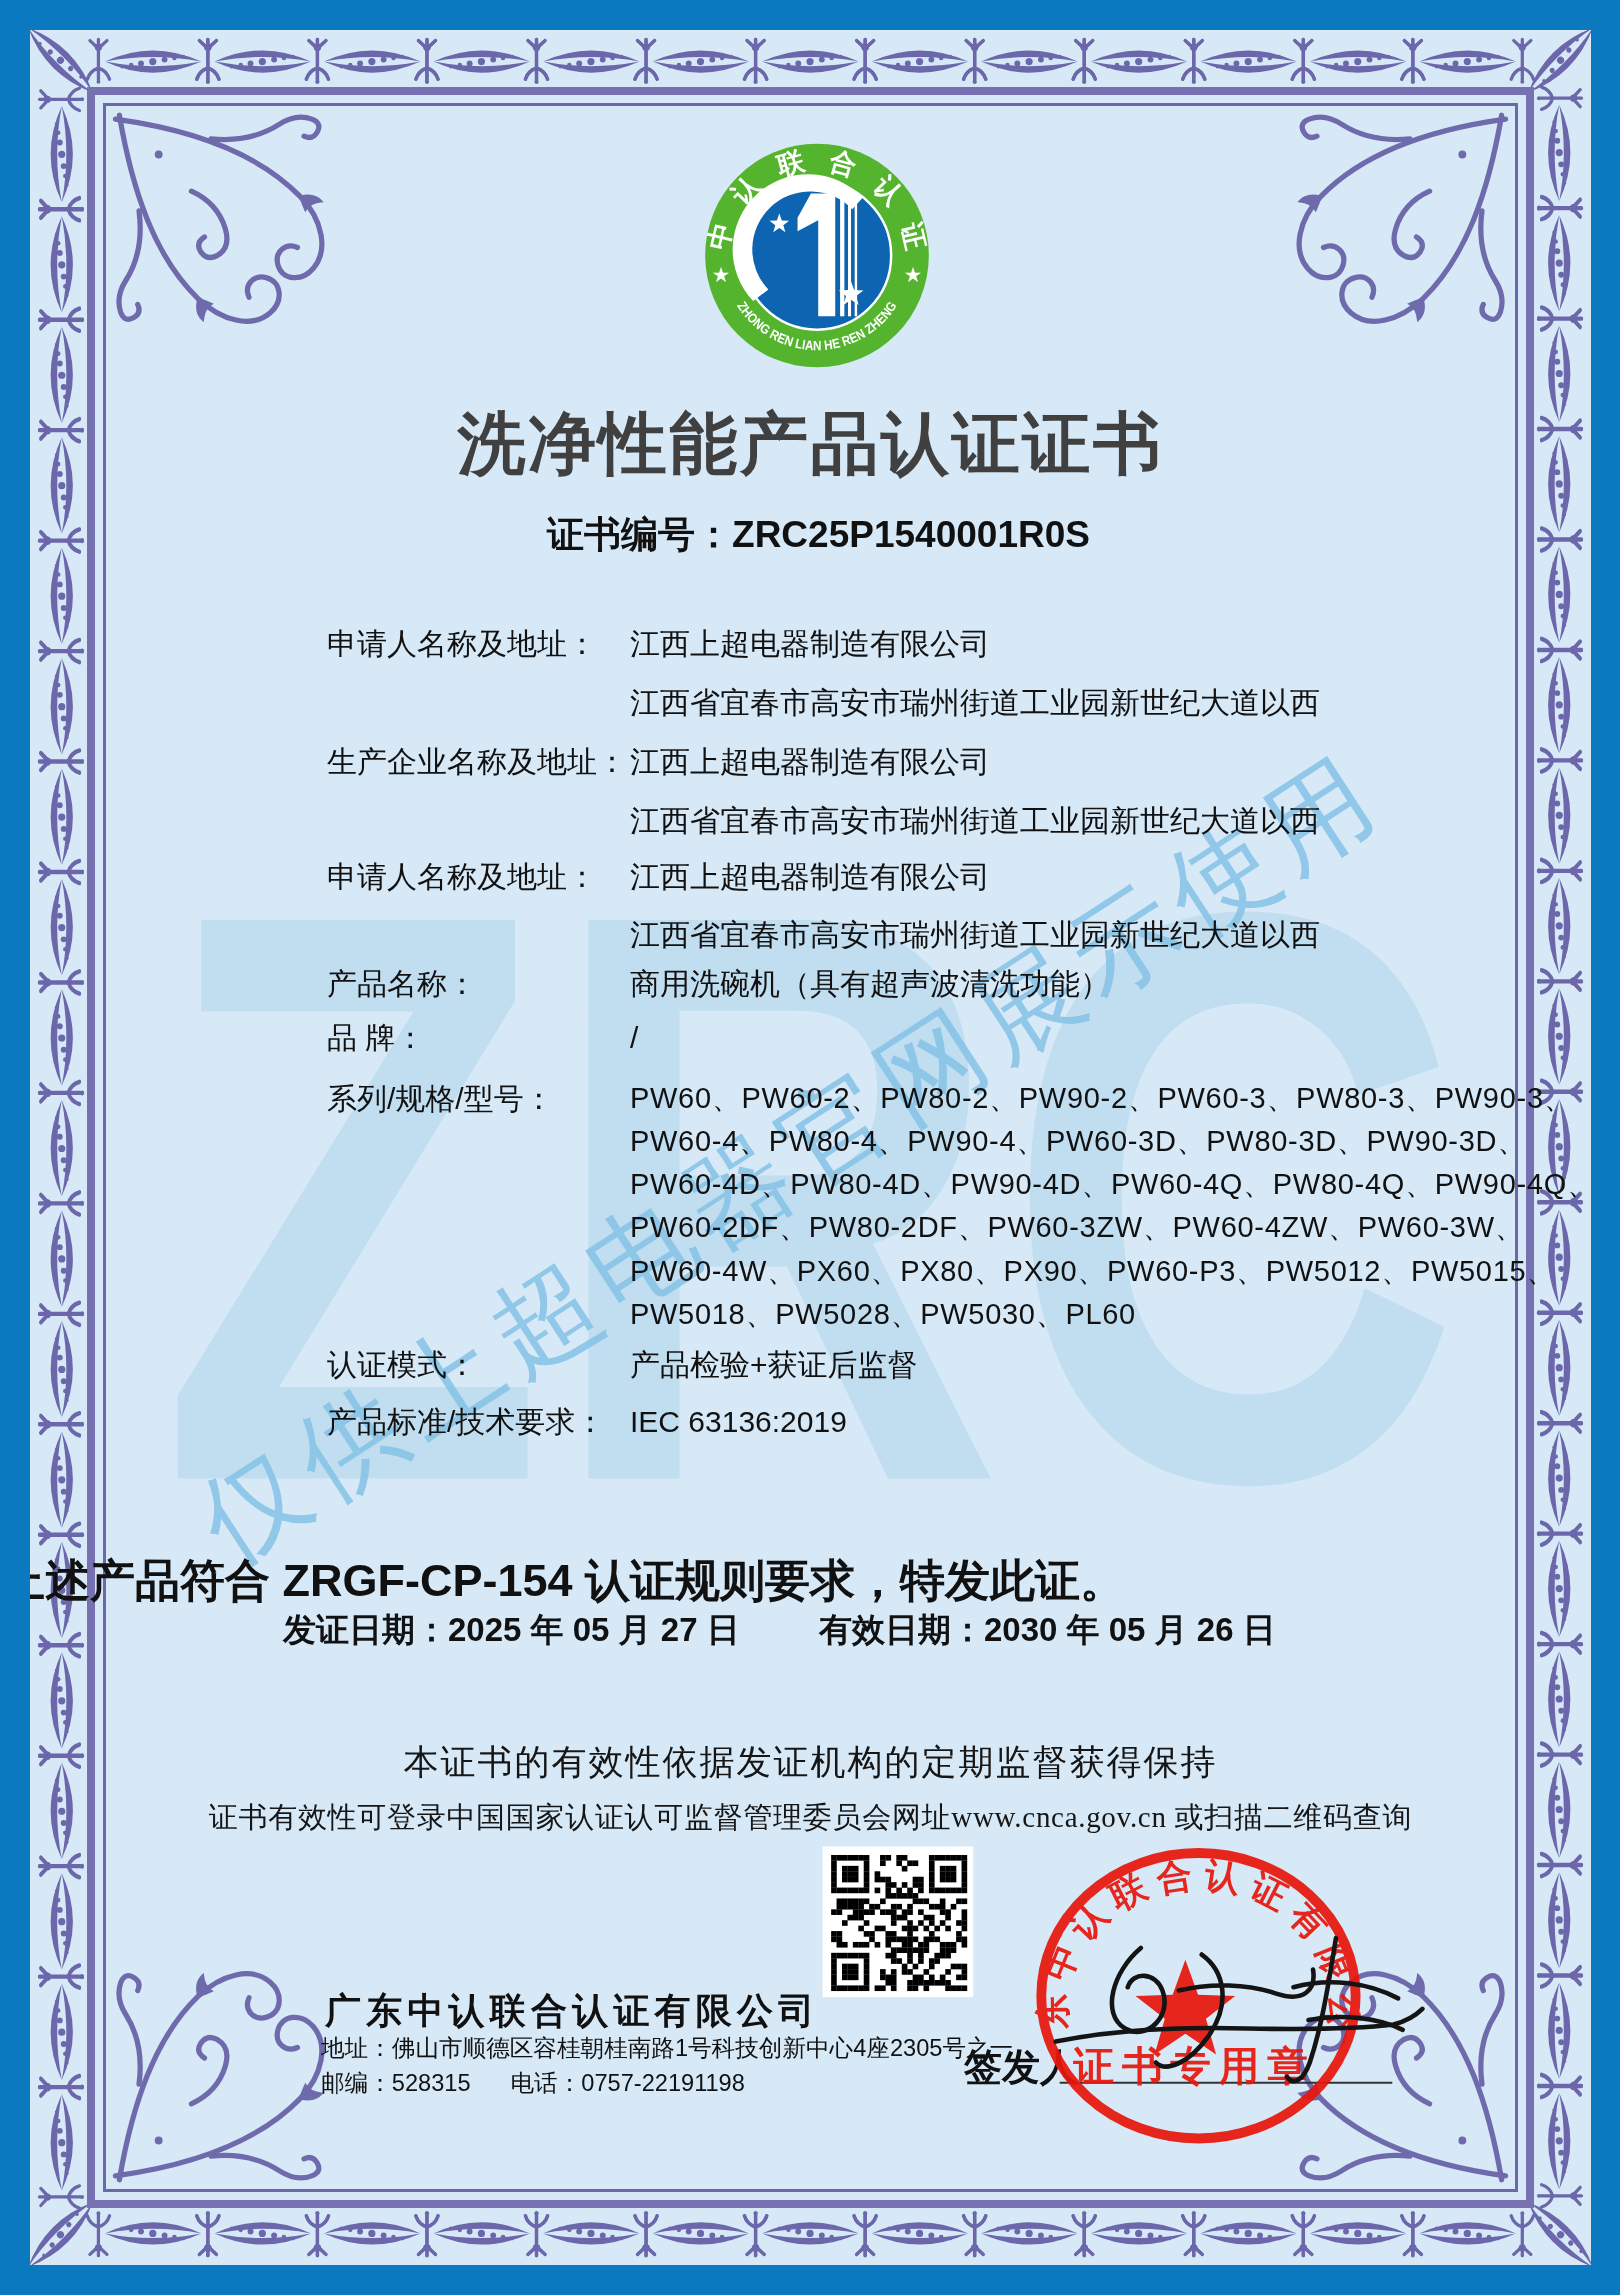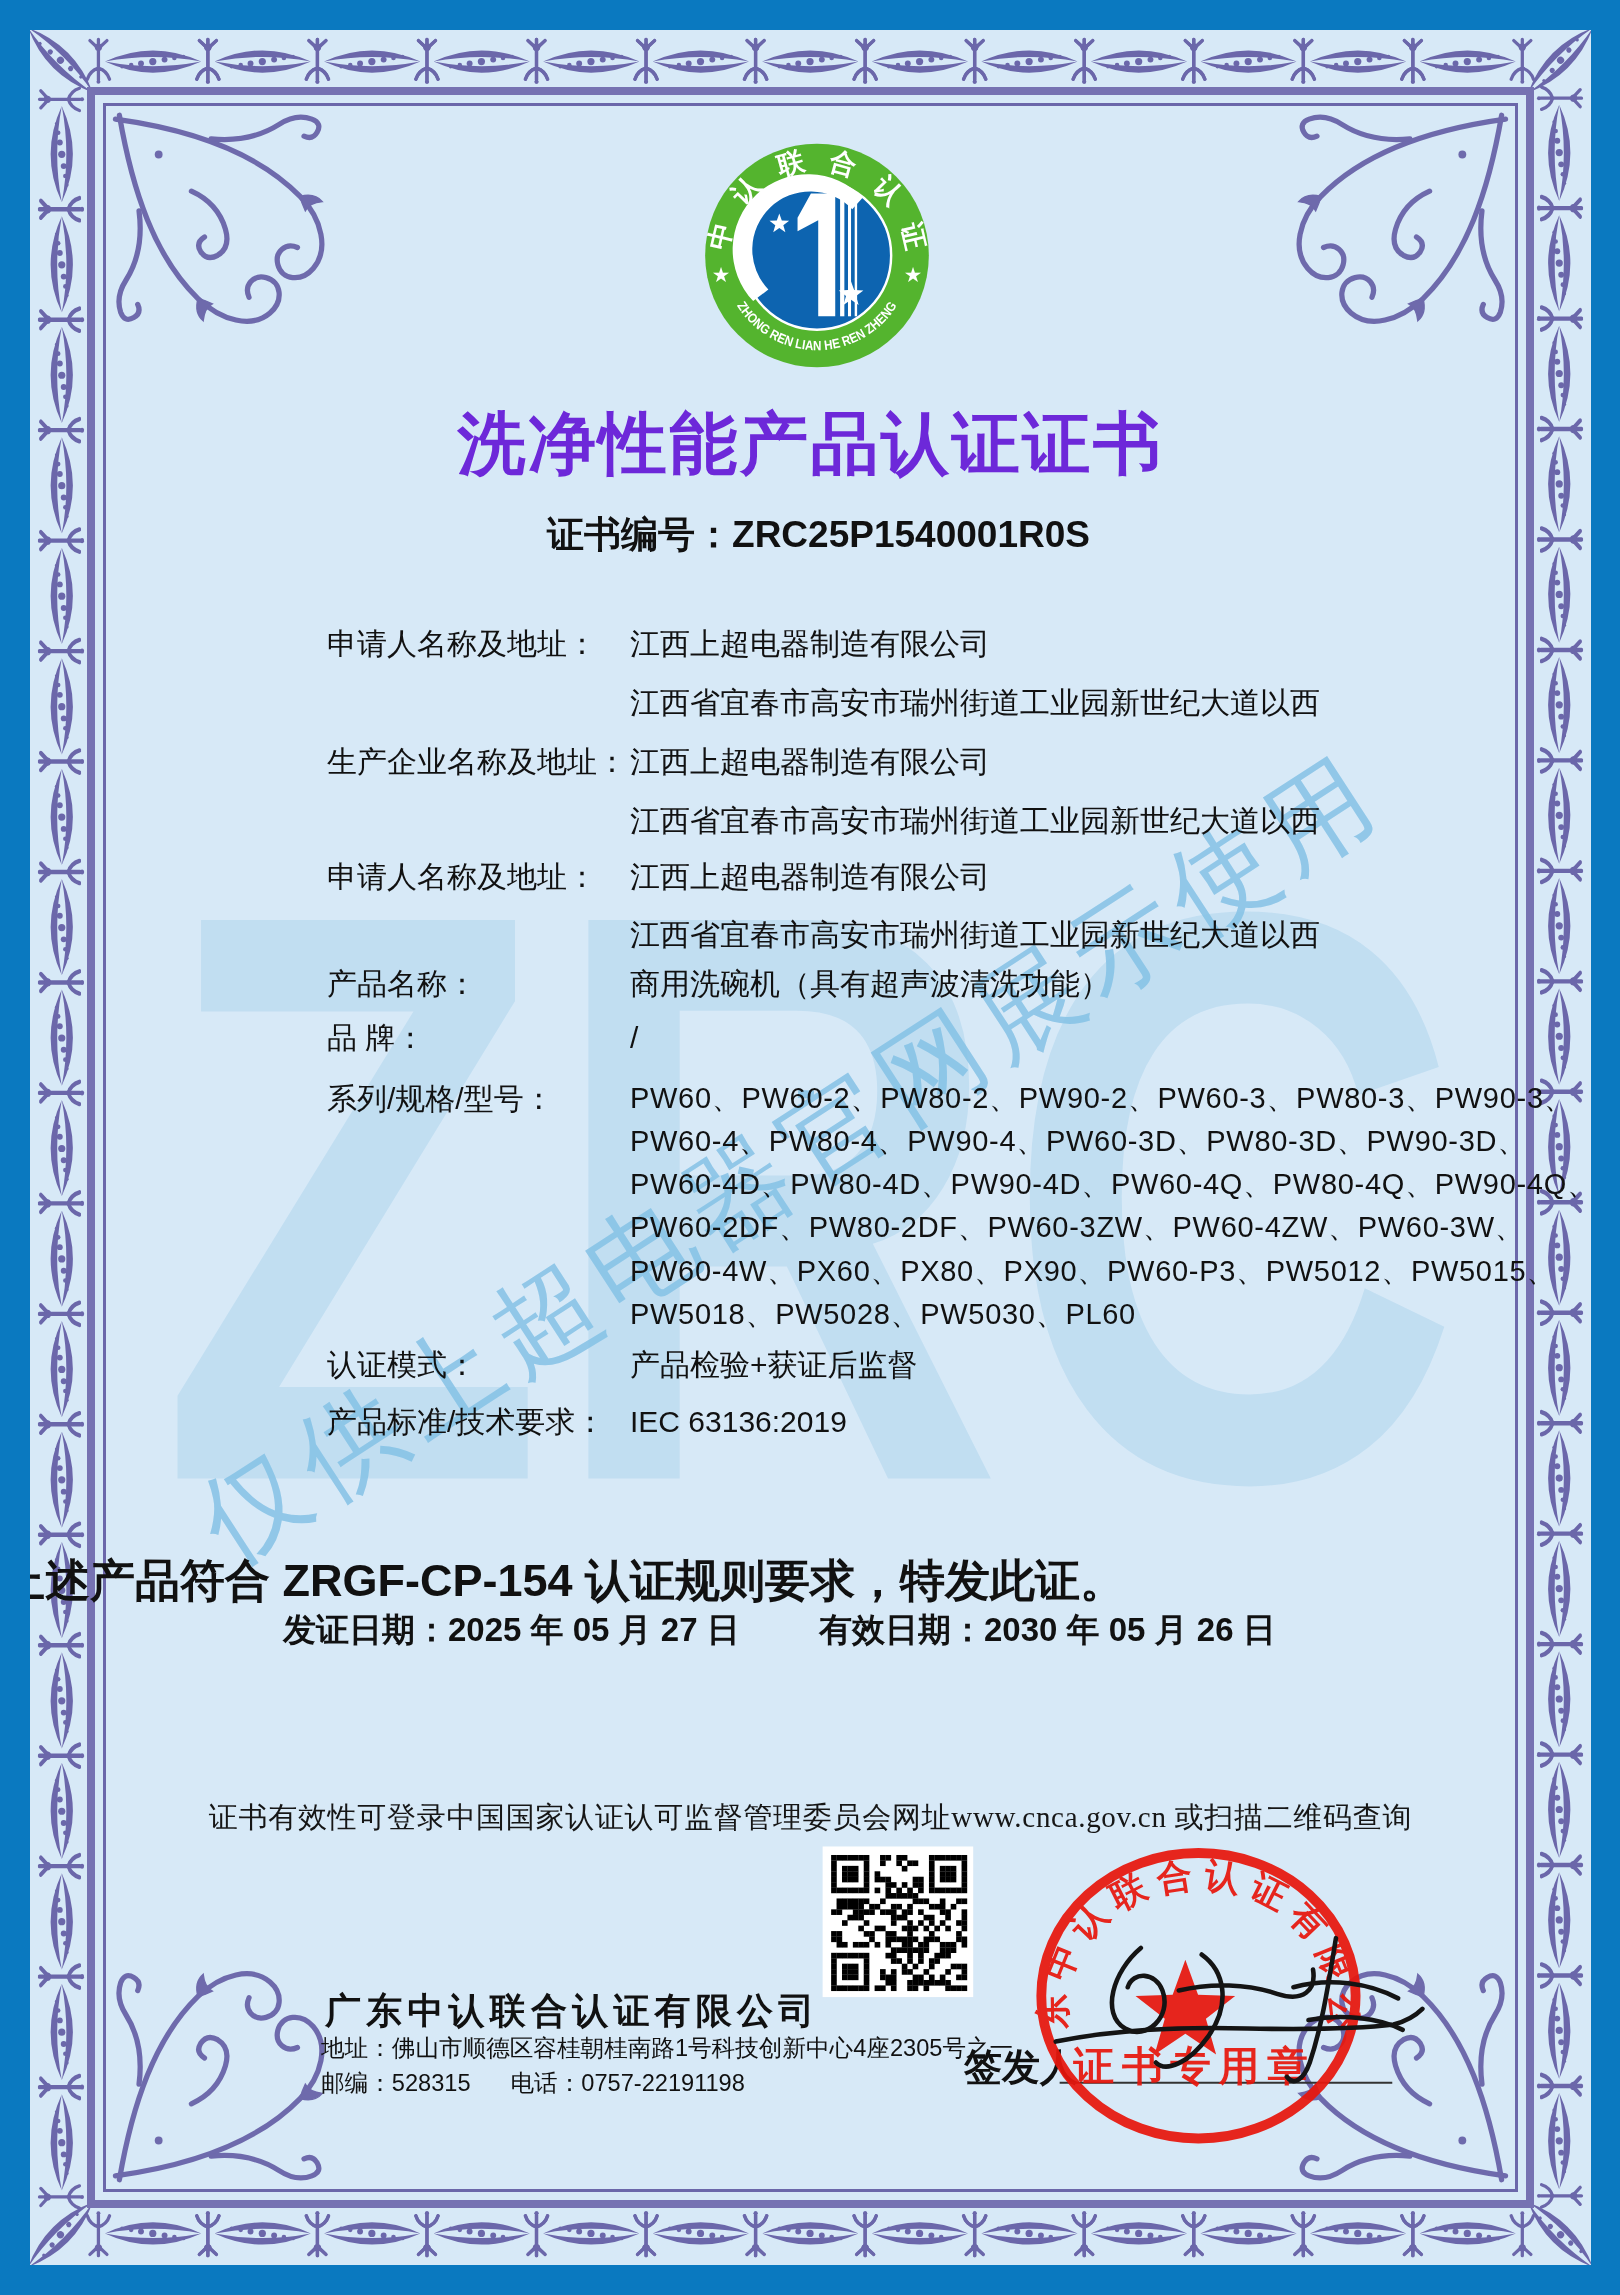--- a/index.html
+++ b/index.html
@@ -6,21 +6,21 @@
   html,body{margin:0;padding:0;background:#9fb6c6;}
   .page{position:relative;width:1621px;height:2295px;background:#d7e9f7;overflow:hidden;
         font-family:"Liberation Sans",sans-serif;color:#111;}
   .frame{position:absolute;inset:0;border:30px solid #0a79c0;pointer-events:none;z-index:4;}
   .rule1{position:absolute;inset:87px;border:8.5px solid #7672b2;pointer-events:none;z-index:1;}
   .rule2{position:absolute;inset:103px;border:3.3px solid #6b67aa;pointer-events:none;z-index:1;}
   #decor{position:absolute;left:0;top:0;z-index:0;}
   #overlay{position:absolute;left:0;top:0;z-index:3;pointer-events:none;}
   .logo{position:absolute;left:697px;top:140px;width:240px;height:231px;z-index:2;}
   .abs{position:absolute;z-index:2;line-height:1.18;white-space:nowrap;}
-  .title{left:0;right:0;text-align:center;top:403px;font-size:68px;font-weight:800;letter-spacing:2.6px;color:#6d28d9;}
+  .title{left:0;right:0;text-align:center;top:403px;font-size:68px;font-weight:800;letter-spacing:2.6px;color:#404040;}
   .certno{left:0;right:0;text-align:center;top:513px;font-size:37px;font-weight:600;padding-left:16px;}
   .lbl{left:327px;font-size:30px;font-weight:500;}
   .val{left:630px;font-size:30px;font-weight:500;}
   .mod{left:630px;font-size:29px;font-weight:500;letter-spacing:0.7px;}
   .statement{left:0;right:0;text-align:left;top:1514px;font-size:45px;font-weight:600;margin-top:40px;}
   .date{font-size:33px;font-weight:600;top:1611px;}
   .kai{left:0;right:0;text-align:center;font-family:"Liberation Serif",serif;font-weight:500;color:#161616;}
   .kai1{top:1742px;font-size:35px;letter-spacing:2px;}
   .kai2{top:1800px;font-size:29px;letter-spacing:0.7px;}
   .company{left:325px;top:1990px;font-size:36px;font-weight:700;letter-spacing:5.2px;}
@@ -226,20 +226,21 @@
 
   <div class="abs statement">上述产品符合 ZRGF-CP-154 认证规则要求，特发此证。</div>
 
   <div class="abs date" style="left:283px">
     <span>发证日期：</span><span>2025 年 05 月 27 日</span>
   </div>
   <div class="abs date" style="left:819px">
     <span>有效日期：</span><span>2030 年 05 月 26 日</span>
   </div>
 
+  <div class="abs kai kai1">本证书的有效性依据发证机构的定期监督获得保持</div>
   <div class="abs kai kai2">证书有效性可登录中国国家认证认可监督管理委员会网址www.cnca.gov.cn 或扫描二维码查询</div>
 
   <div class="abs company">广东中认联合认证有限公司</div>
   <div class="abs addr">
     <span>地址：</span><span>佛山市顺德区容桂朝桂南路1号科技创新中心4座2305号之一</span>
   </div>
   <div class="abs postphone">
     <span>邮编：</span><span class="postgap">528315</span><span>电话：</span><span>0757-22191198</span>
   </div>
   <div class="abs signer">签发人</div>

